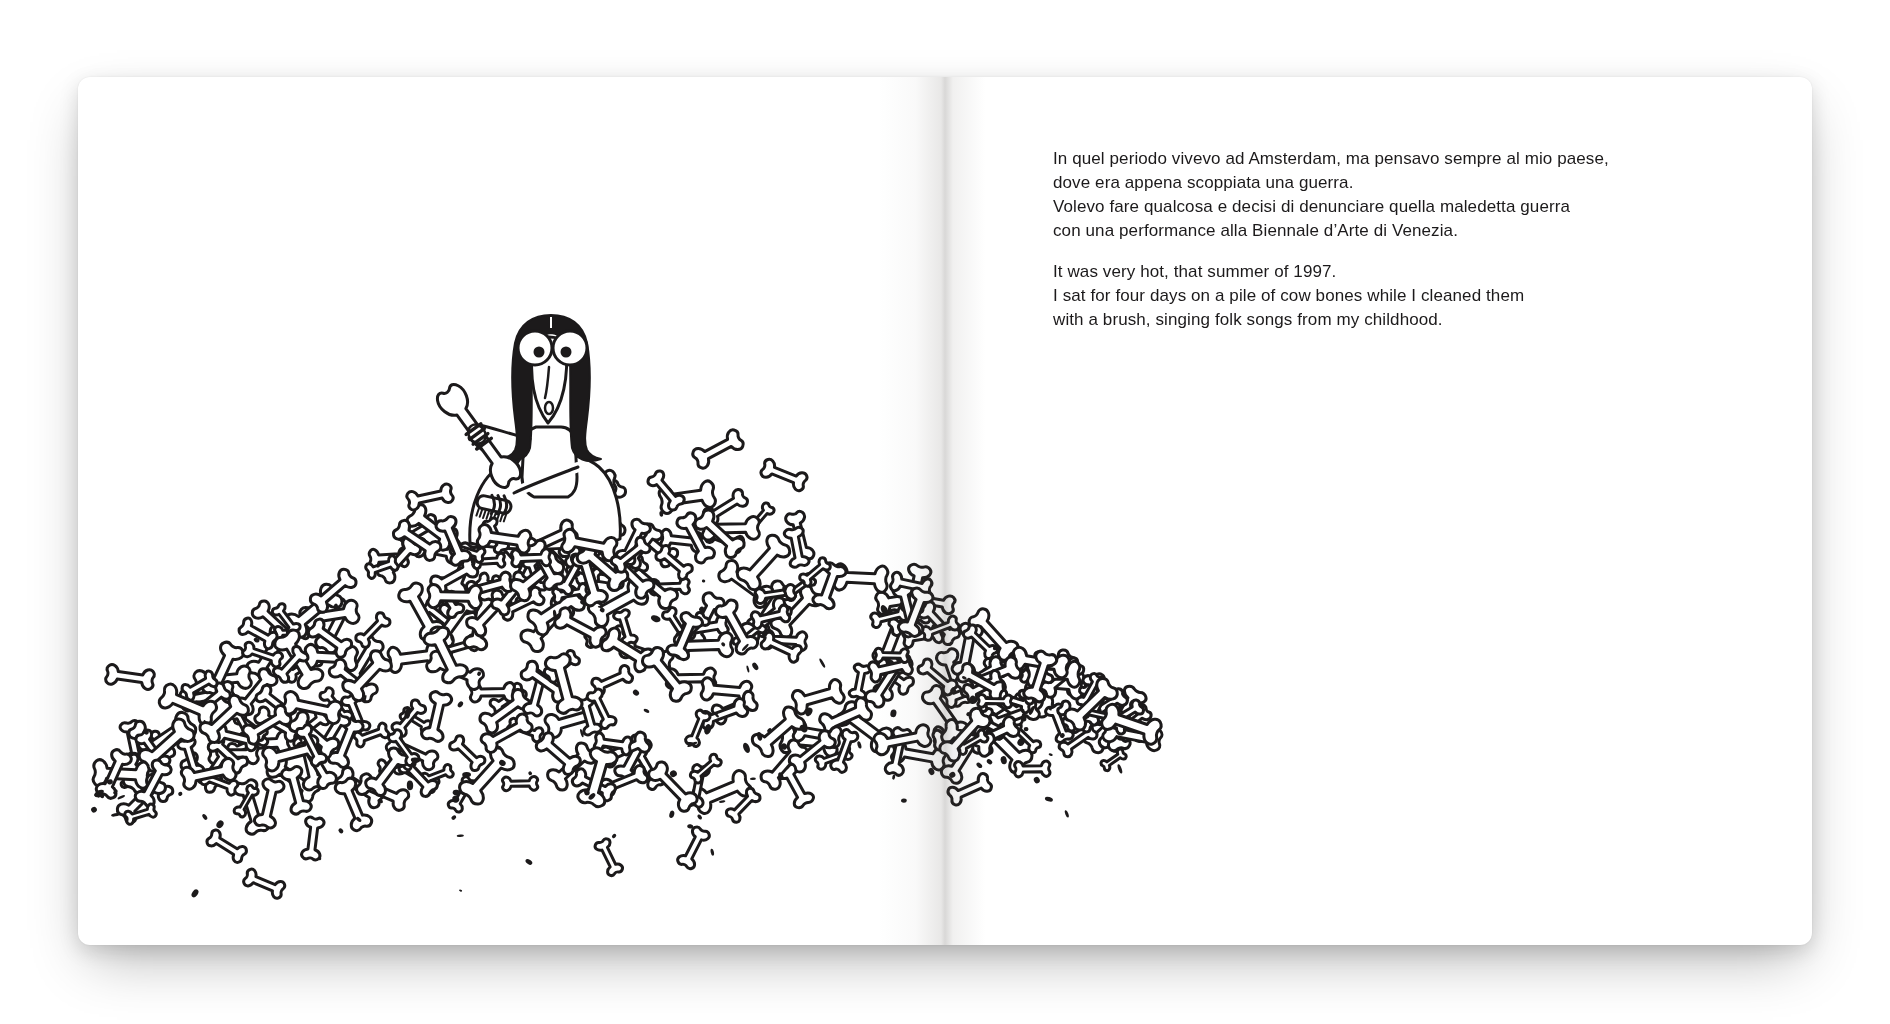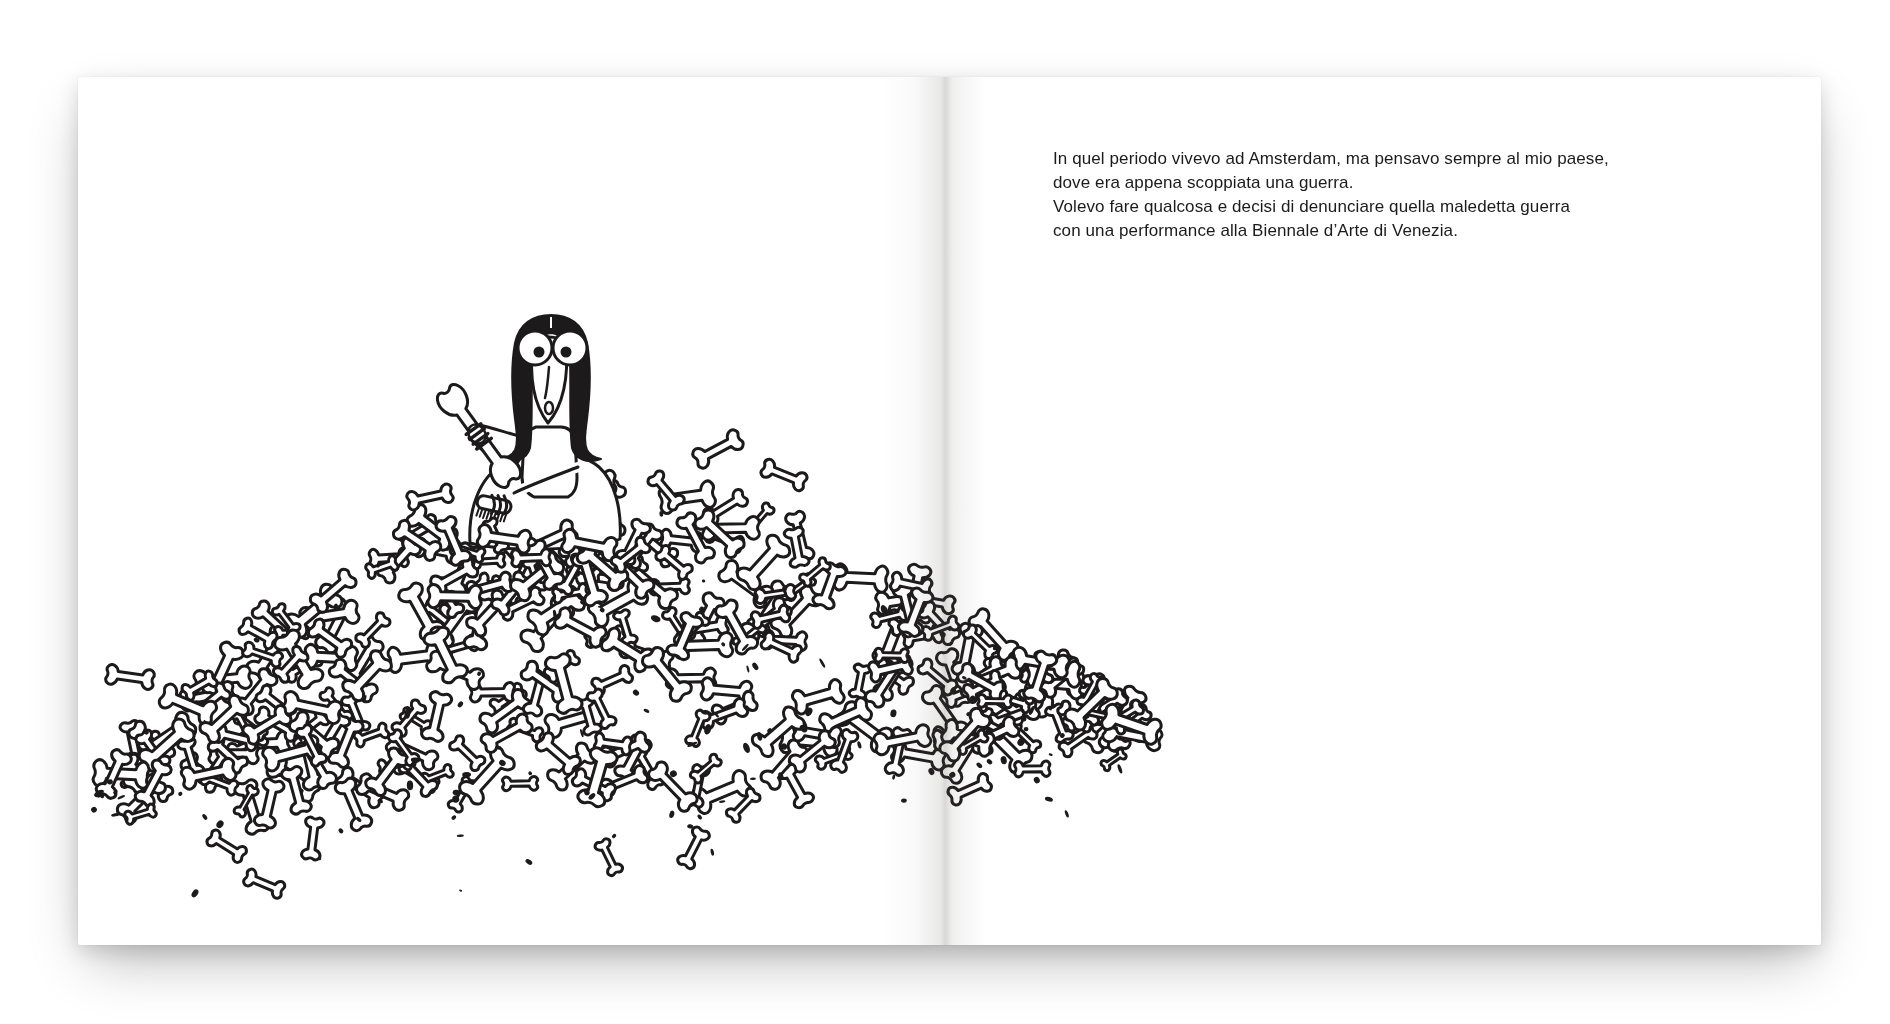--- a/index.html
+++ b/index.html
@@ -1,21 +1,21 @@
 <!DOCTYPE html>
 <html style="--ink: #1c1a1b; --paper: #ffffff; --backdrop: #ffffff;"><head>
 <meta charset="utf-8">
 <style>
   :root{ --ink:#1c1a1b; --paper:#ffffff; --backdrop:#ffffff; }
   html,body{margin:0;padding:0;background:var(--backdrop);}
   .canvas{position:relative;width:1890px;height:1024px;background:var(--backdrop);overflow:hidden;
           font-family:"Liberation Sans","DejaVu Sans",sans-serif;}
   .spread{position:absolute;left:78px;top:77px;width:1734px;height:868px;background:var(--paper);
-          border-radius:2px;
-          box-shadow:0 24px 55px -12px rgba(0,0,0,0.30), 0 6px 20px rgba(0,0,0,0.13), 0 0 2px rgba(0,0,0,0.08);padding-left:9px;}
+          border-radius:12px;
+          box-shadow:0 24px 55px -12px rgba(0,0,0,0.30), 0 6px 20px rgba(0,0,0,0.13), 0 0 2px rgba(0,0,0,0.08);}
   .page{position:absolute;top:0;height:100%;}
   .page-left{left:0;width:867px;}
   .page-right{left:867px;width:867px;}
   .illustration{position:absolute;left:0;top:0;width:1734px;height:868px;display:block;}
   .gutter{position:absolute;left:800px;top:0;width:134px;height:100%;pointer-events:none;
           background:linear-gradient(to right,
             rgba(110,105,100,0) 0%, rgba(110,105,100,0.04) 28%,
             rgba(95,90,85,0.14) 47%, rgba(80,76,72,0.22) 50%,
             rgba(95,90,85,0.09) 56%, rgba(110,105,100,0) 80%);}
   .text-block{position:absolute;left:108px;top:70px;width:740px;color:var(--ink);
@@ -39,20 +39,23 @@
 
 <div class="canvas">
   <div class="spread">
     <div class="page page-left"></div>
     <div class="page page-right">
       <div class="text-block">
         <p>In quel periodo vivevo ad Amsterdam, ma pensavo sempre al mio paese,
 dove era appena scoppiata una guerra.
 Volevo fare qualcosa e decisi di denunciare quella maledetta guerra
 con una performance alla Biennale d’Arte di Venezia.</p>
+        <p>It was very hot, that summer of 1997.
+I sat for four days on a pile of cow bones while I cleaned them
+with a brush, singing folk songs from my childhood.</p>
       </div>
     </div>
 
     <svg class="illustration" viewBox="0 0 1734 868" role="img" aria-label="Black-and-white cartoon of a woman with long black hair and big round eyes sitting on a huge pile of cow bones, holding a bone in one hand and a brush in the other">
       <defs>
         <path id="bone" vector-effect="non-scaling-stroke" stroke-width="3" stroke-linejoin="round" d="M -13 -4.2 L 13 -4.2 C 14.5 -10.5 20 -12.5 23 -9.8 C 25.2 -7.8 25.5 -5 24.2 -3 C 23.2 -1.6 23.2 1.6 24.2 3 C 25.5 5 25.2 7.8 23 9.8 C 20 12.5 14.5 10.5 13 4.2 L -13 4.2 C -14.5 10.5 -20 12.5 -23 9.8 C -25.2 7.8 -25.5 5 -24.2 3 C -23.2 1.6 -23.2 -1.6 -24.2 -3 C -25.5 -5 -25.2 -7.8 -23 -9.8 C -20 -12.5 -14.5 -10.5 -13 -4.2 Z"></path>
       </defs>
 
       <g>
           <use href="#bone" transform="translate(215.7 701.7) rotate(36) scale(1.07 1.13)"></use>

